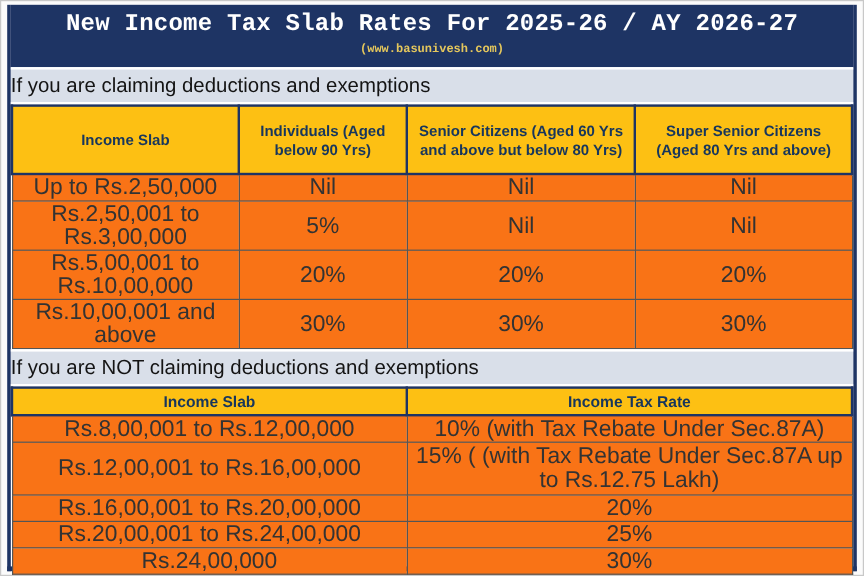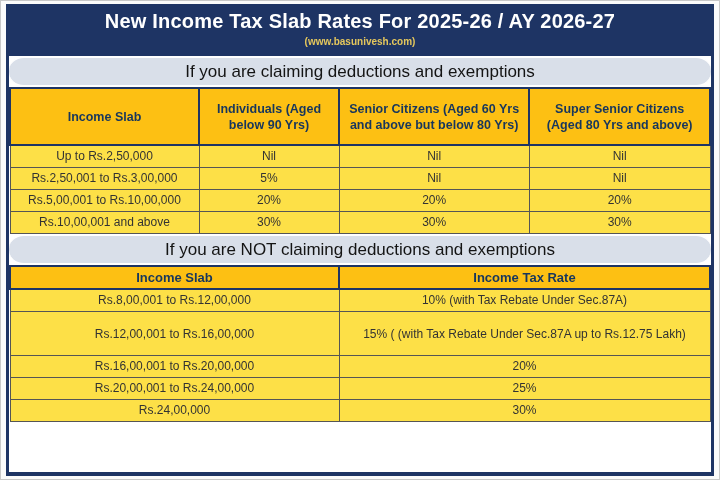--- a/index.html
+++ b/index.html
@@ -31,67 +31,66 @@
     border-bottom:4px solid var(--navy);
     background:#ffffff;
   }
   
   .title-bar{
     background:var(--navy);
     height:52px;
     text-align:center;
     color:#ffffff;
     padding-top:5px;
+    font-family:Liberation Mono, monospace;
   }
   .title-bar .main-title{
     font-size:20px;
     font-weight:bold;
     letter-spacing:0.2px;
     line-height:24px;
   }
   .title-bar .subtitle{
     font-size:10px;
     font-weight:bold;
     color:var(--gold);
     line-height:18px;
   }
   
   .section-band{
     background:var(--band);
     border-top:2px solid #ffffff;
     border-bottom:2px solid #ffffff;
     height:31px;
     line-height:27px;
-    text-align:center;
     font-size:17px;
     color:#141414;
-    border-radius:15px;
   }
   
   table{
     width:100%;
     border-collapse:collapse;
     table-layout:fixed;
   }
   th{
     background:var(--yellow);
     color:var(--headink);
     font-weight:bold;
     font-size:12.5px;
     line-height:16px;
     text-align:center;
     vertical-align:middle;
     padding:3px 6px;
     border:2px solid var(--navy);
     border-top:2px solid var(--navy);
   }
   td{
-    background:#fde047;
+    background:#f97316;
     border:1px solid var(--grid);
-    font-size:12px;
+    font-size:19px;
     color:var(--ink);
     text-align:center;
     vertical-align:middle;
     padding:1px 0;
     line-height:19px;
   }
   #table1 th{height:57px;}
   #table1 td{height:22px;}
   #table2 th{height:23px;padding:2px 6px;font-size:13px;}
   #table2 td{height:20px;}

